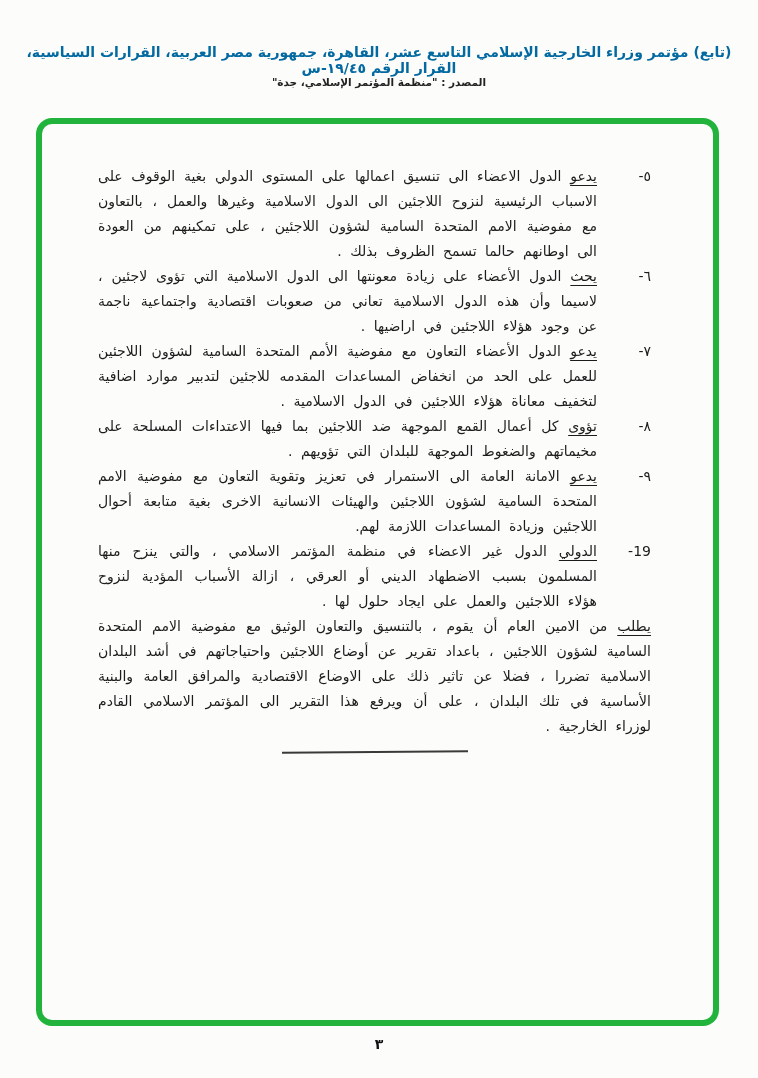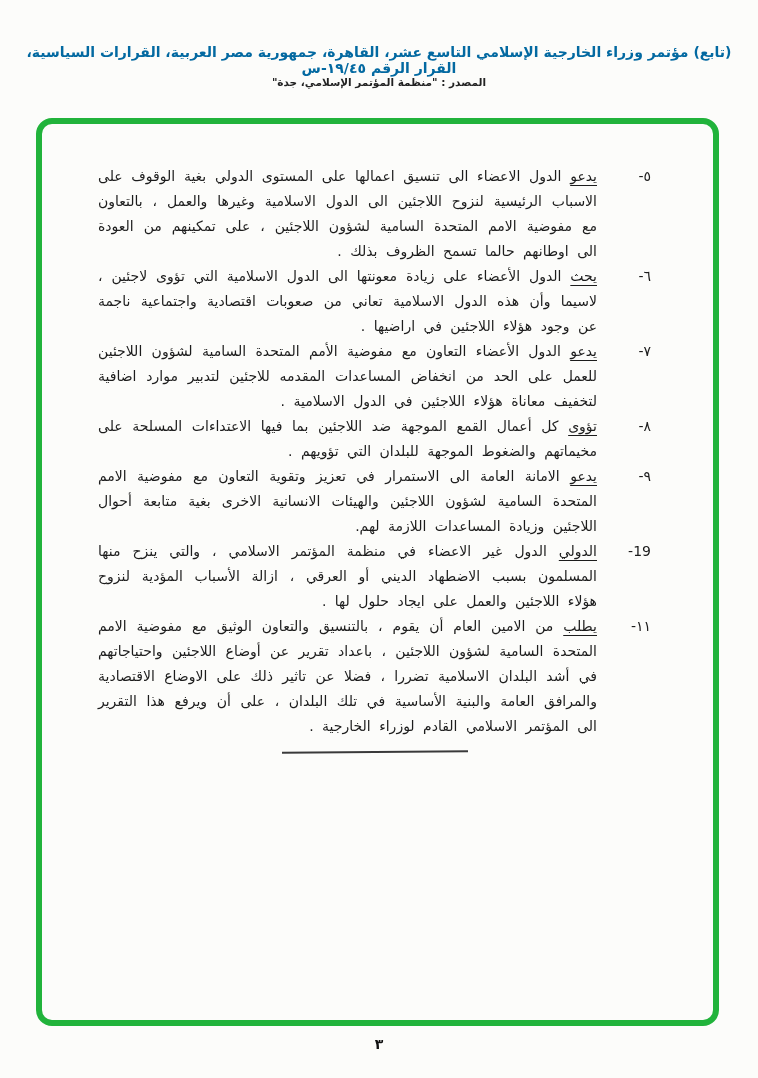--- a/index.html
+++ b/index.html
@@ -113,21 +113,20 @@
       <div class="item-num">٩-</div>
       <p class="item-text"><span class="lead">يدعو</span><span> الامانة العامة الى الاستمرار في تعزيز وتقوية التعاون مع مفوضية الامم المتحدة السامية لشؤون اللاجئين والهيئات الانسانية الاخرى بغية متابعة أحوال اللاجئين وزيادة المساعدات اللازمة لهم.</span></p>
     </div>
 
     <div class="item">
       <div class="item-num">19-</div>
       <p class="item-text"><span class="lead">الدولي</span><span> الدول غير الاعضاء في منظمة المؤتمر الاسلامي ، والتي ينزح منها المسلمون بسبب الاضطهاد الديني أو العرقي ، ازالة الأسباب المؤدية لنزوح هؤلاء اللاجئين والعمل على ايجاد حلول لها .</span></p>
     </div>
 
     <div class="item">
-      <div class="item-num">١١-</div>
       <p class="item-text"><span class="lead">يطلب</span><span> من الامين العام أن يقوم ، بالتنسيق والتعاون الوثيق مع مفوضية الامم المتحدة السامية لشؤون اللاجئين ، باعداد تقرير عن أوضاع اللاجئين واحتياجاتهم في أشد البلدان الاسلامية تضررا ، فضلا عن تاثير ذلك على الاوضاع الاقتصادية والمرافق العامة والبنية الأساسية في تلك البلدان ، على أن ويرفع هذا التقرير الى المؤتمر الاسلامي القادم لوزراء الخارجية .</span></p>
     </div>
 
     <div class="divider"></div>
   </div>
 </div>
 
 <div class="page-number">٣</div>
 
 </body></html>

